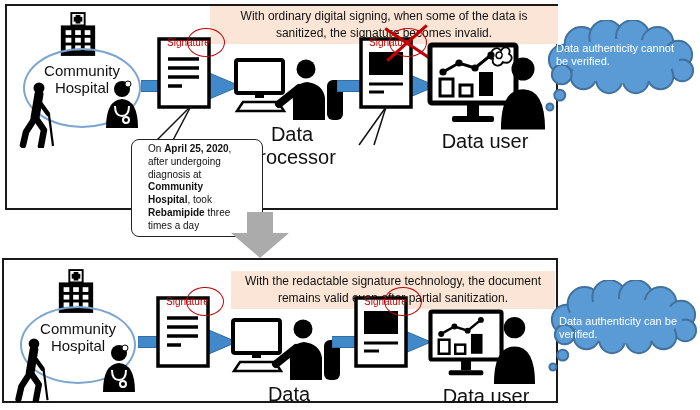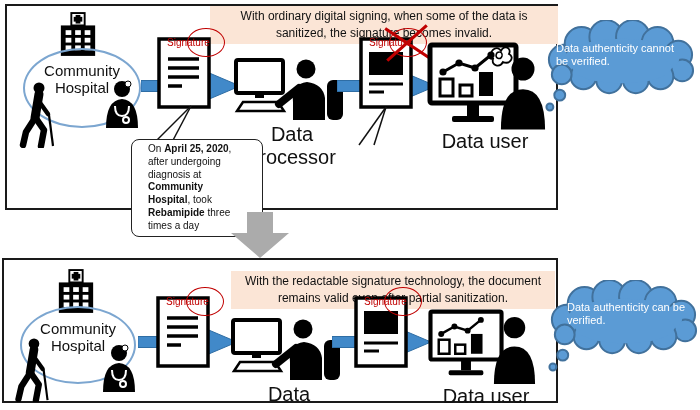--- a/index.html
+++ b/index.html
@@ -273,15 +273,15 @@
   </section>
 
   <svg class="abs cloud" style="left:540px;top:20px;width:158px;height:95px;">
       <use href="#sym-cloud"></use>
     </svg>
   <div class="cloud-text" style="left:556px;top:42px;width:124px;">Data authenticity cannot be verified.</div>
 
   <svg class="abs cloud" style="left:543px;top:280px;width:158px;height:95px;">
       <use href="#sym-cloud"></use>
     </svg>
-  <div class="cloud-text" style="left:559px;top:301px;width:124px;margin-left:8px;">Data authenticity can be verified.</div>
+  <div class="cloud-text" style="left:559px;top:315px;width:124px;">Data authenticity can be verified.</div>
 
 </div>
 
 </body></html>

